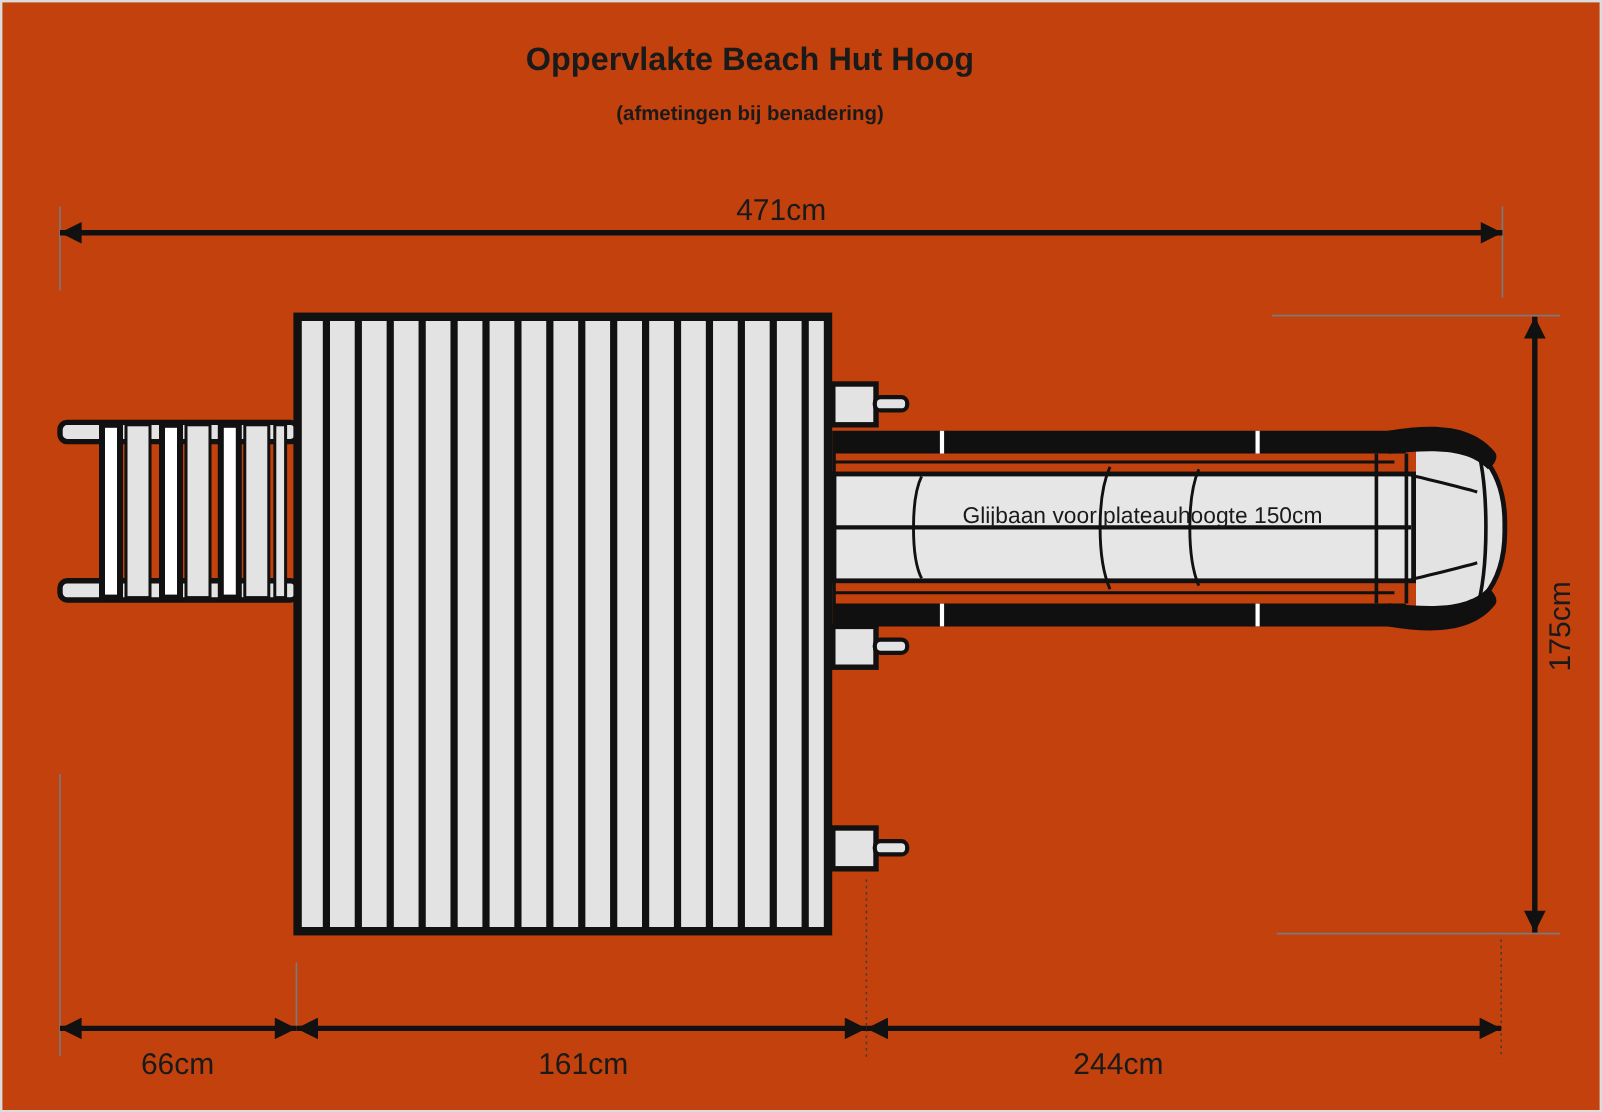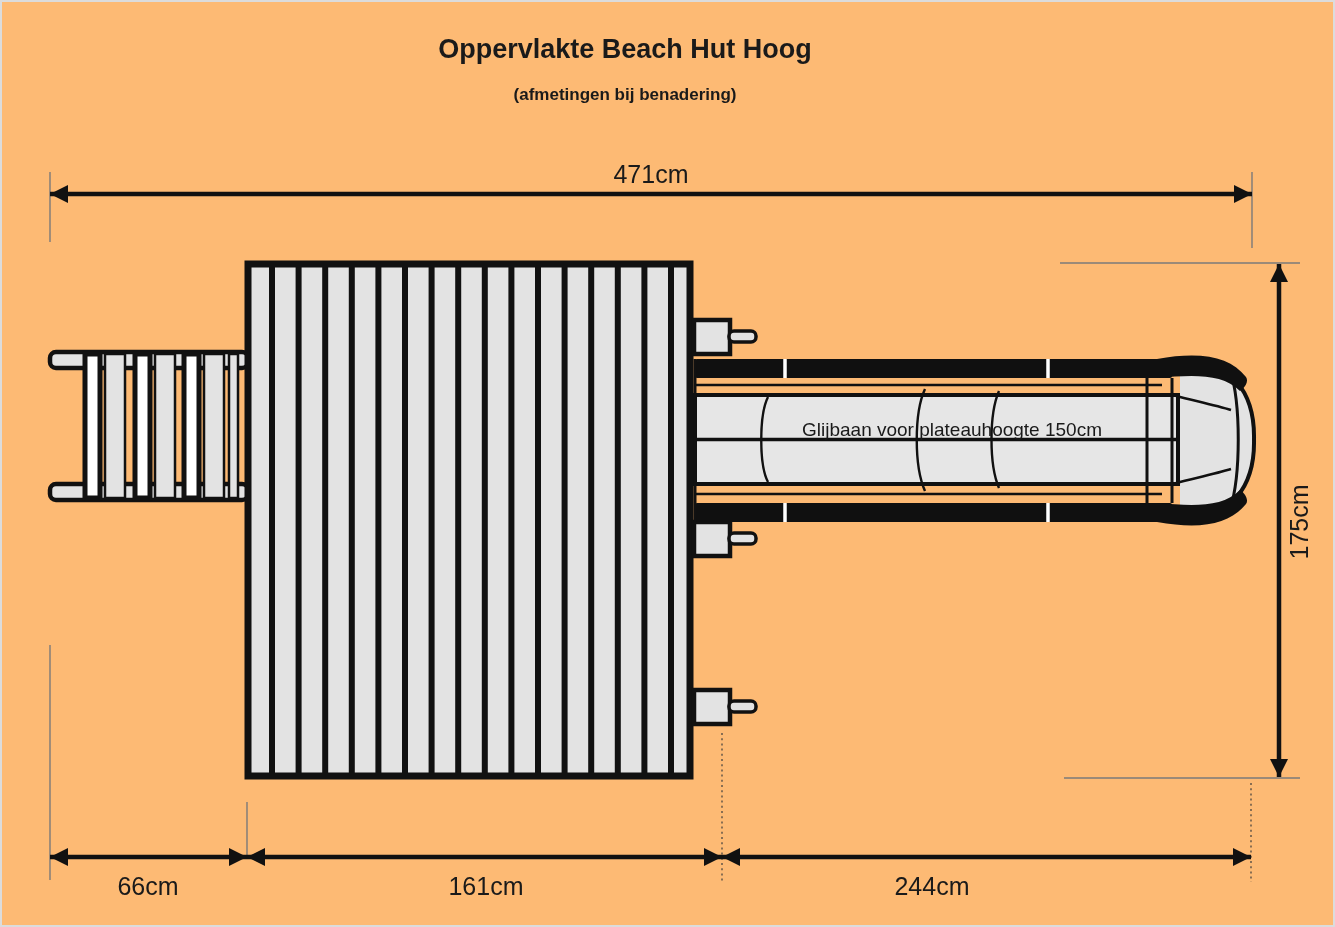--- a/index.html
+++ b/index.html
@@ -1,19 +1,19 @@
 <!DOCTYPE html>
 <html><head>
 <meta charset="utf-8">
 <style>
   html,body{margin:0;padding:0;background:#fff;}
   .stage{
     position:relative;
     width:1335px;height:927px;
-    background:#fdba74;
+    background:#c2410c;
     box-sizing:border-box;
     border:2px solid #dcdcdc;
     overflow:hidden;
     font-family:"Liberation Sans",sans-serif;
   }
   svg{display:block;}
   text{font-family:"Liberation Sans",sans-serif;fill:#1a1a1a;}
   .title{font-size:27px;font-weight:bold;}
   .subtitle{font-size:17px;font-weight:bold;}
   .dimlabel{font-size:25px;}

